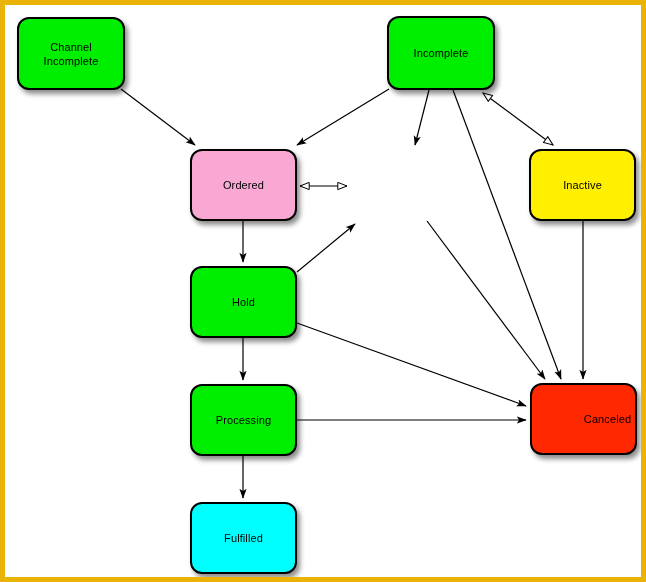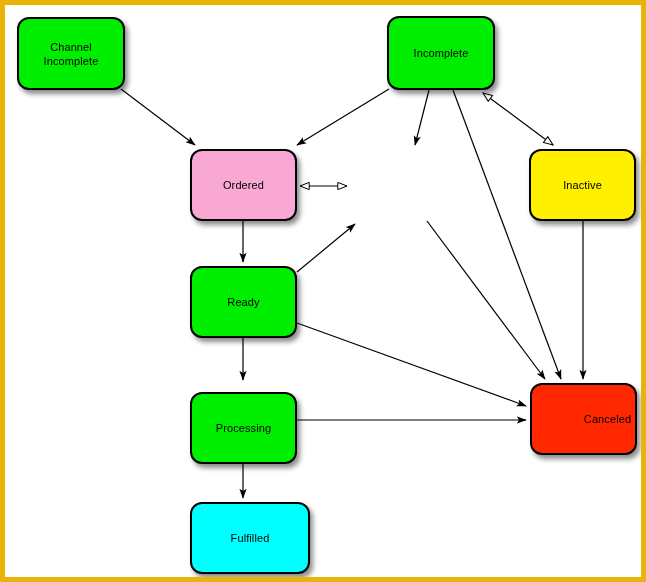--- a/index.html
+++ b/index.html
@@ -110,28 +110,28 @@
   <div class="node" style="left:185px; top:144px; width:107px; height:72px; background:#f9a8d4;">
     <span class="node-label">Ordered</span>
   </div>
 
 
   <div class="node" style="left:524px; top:144px; width:107px; height:72px; background:#fff000;">
     <span class="node-label">Inactive</span>
   </div>
 
   <div class="node" style="left:185px; top:261px; width:107px; height:72px; background:#00ee00;">
-    <span class="node-label">Ready</span>
+    <span class="node-label">Hold</span>
   </div>
 
-  <div class="node" style="left:185px; top:379px; width:107px; height:72px; background:#00ee00;margin-top:8px;">
+  <div class="node" style="left:185px; top:379px; width:107px; height:72px; background:#00ee00;">
     <span class="node-label">Processing</span>
   </div>
 
   <div class="node" style="left:525px; top:378px; width:107px; height:72px; background:#ff2800;padding-left:48px;">
     <span class="node-label">Canceled</span>
   </div>
 
-  <div class="node" style="left:185px; top:497px; width:120px; height:72px; background:#00ffff;">
+  <div class="node" style="left:185px; top:497px; width:107px; height:72px; background:#00ffff;">
     <span class="node-label">Fulfilled</span>
   </div>
 
 </div>
 
 </body></html>

